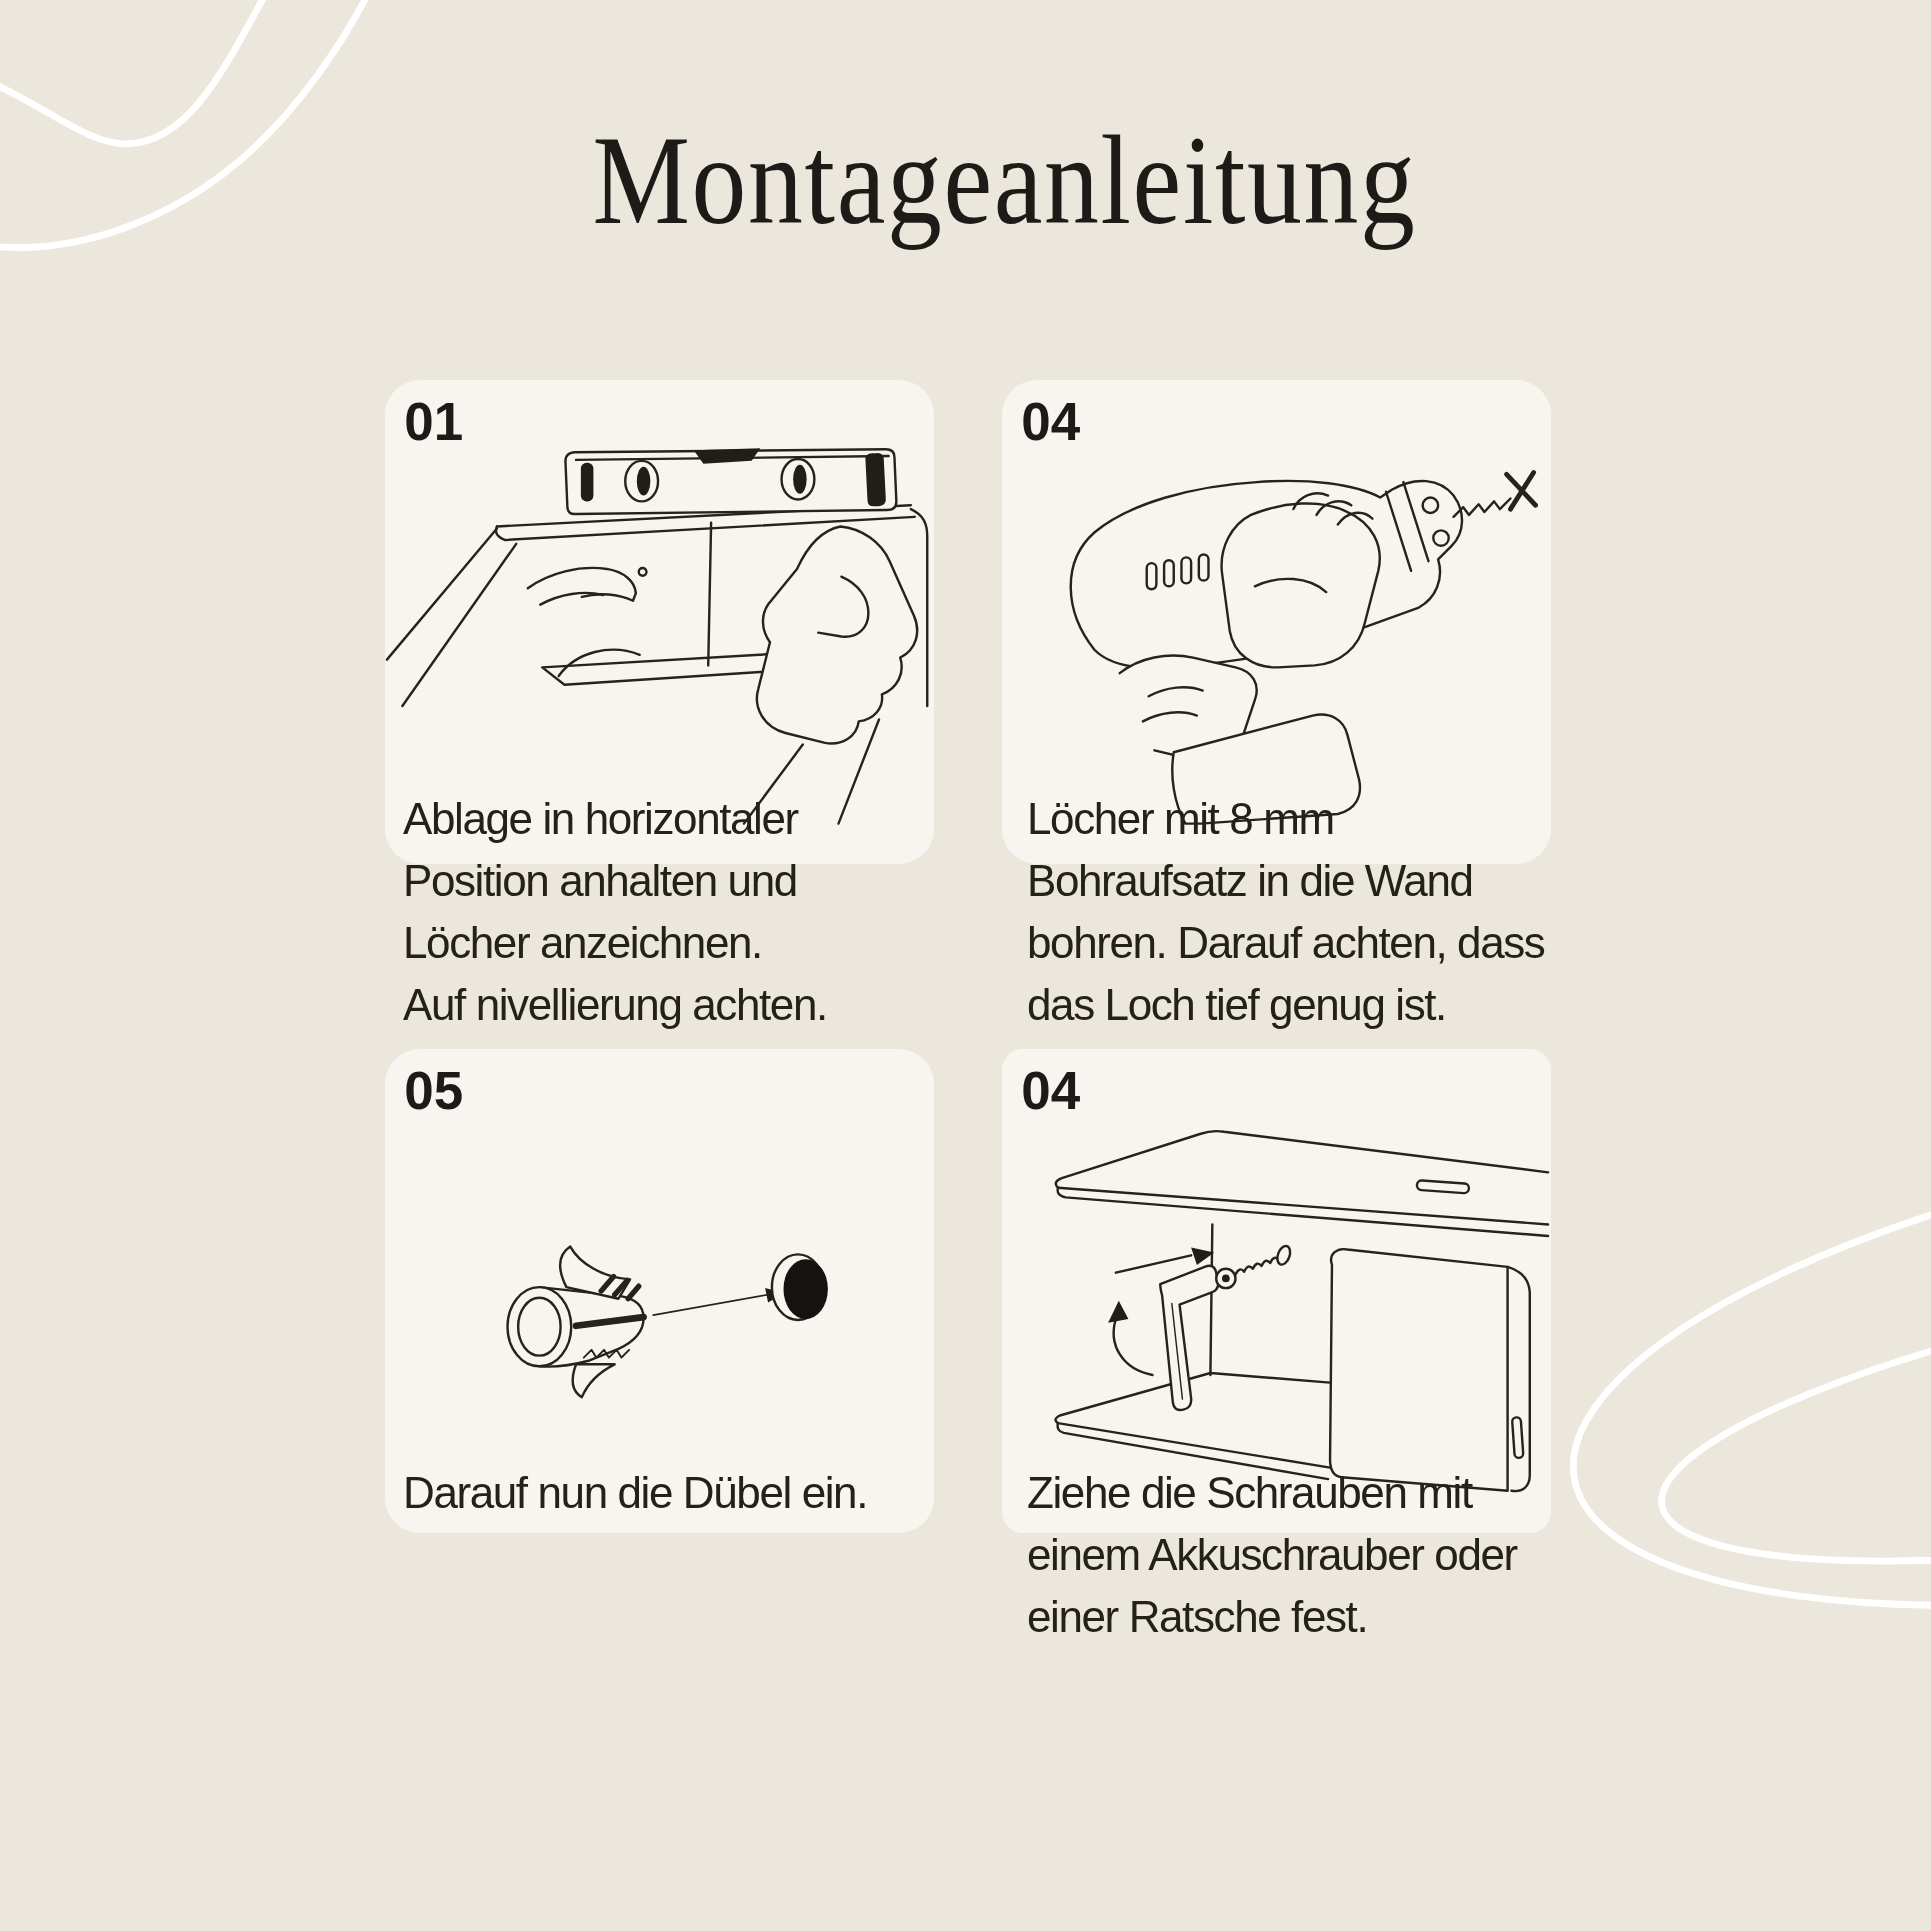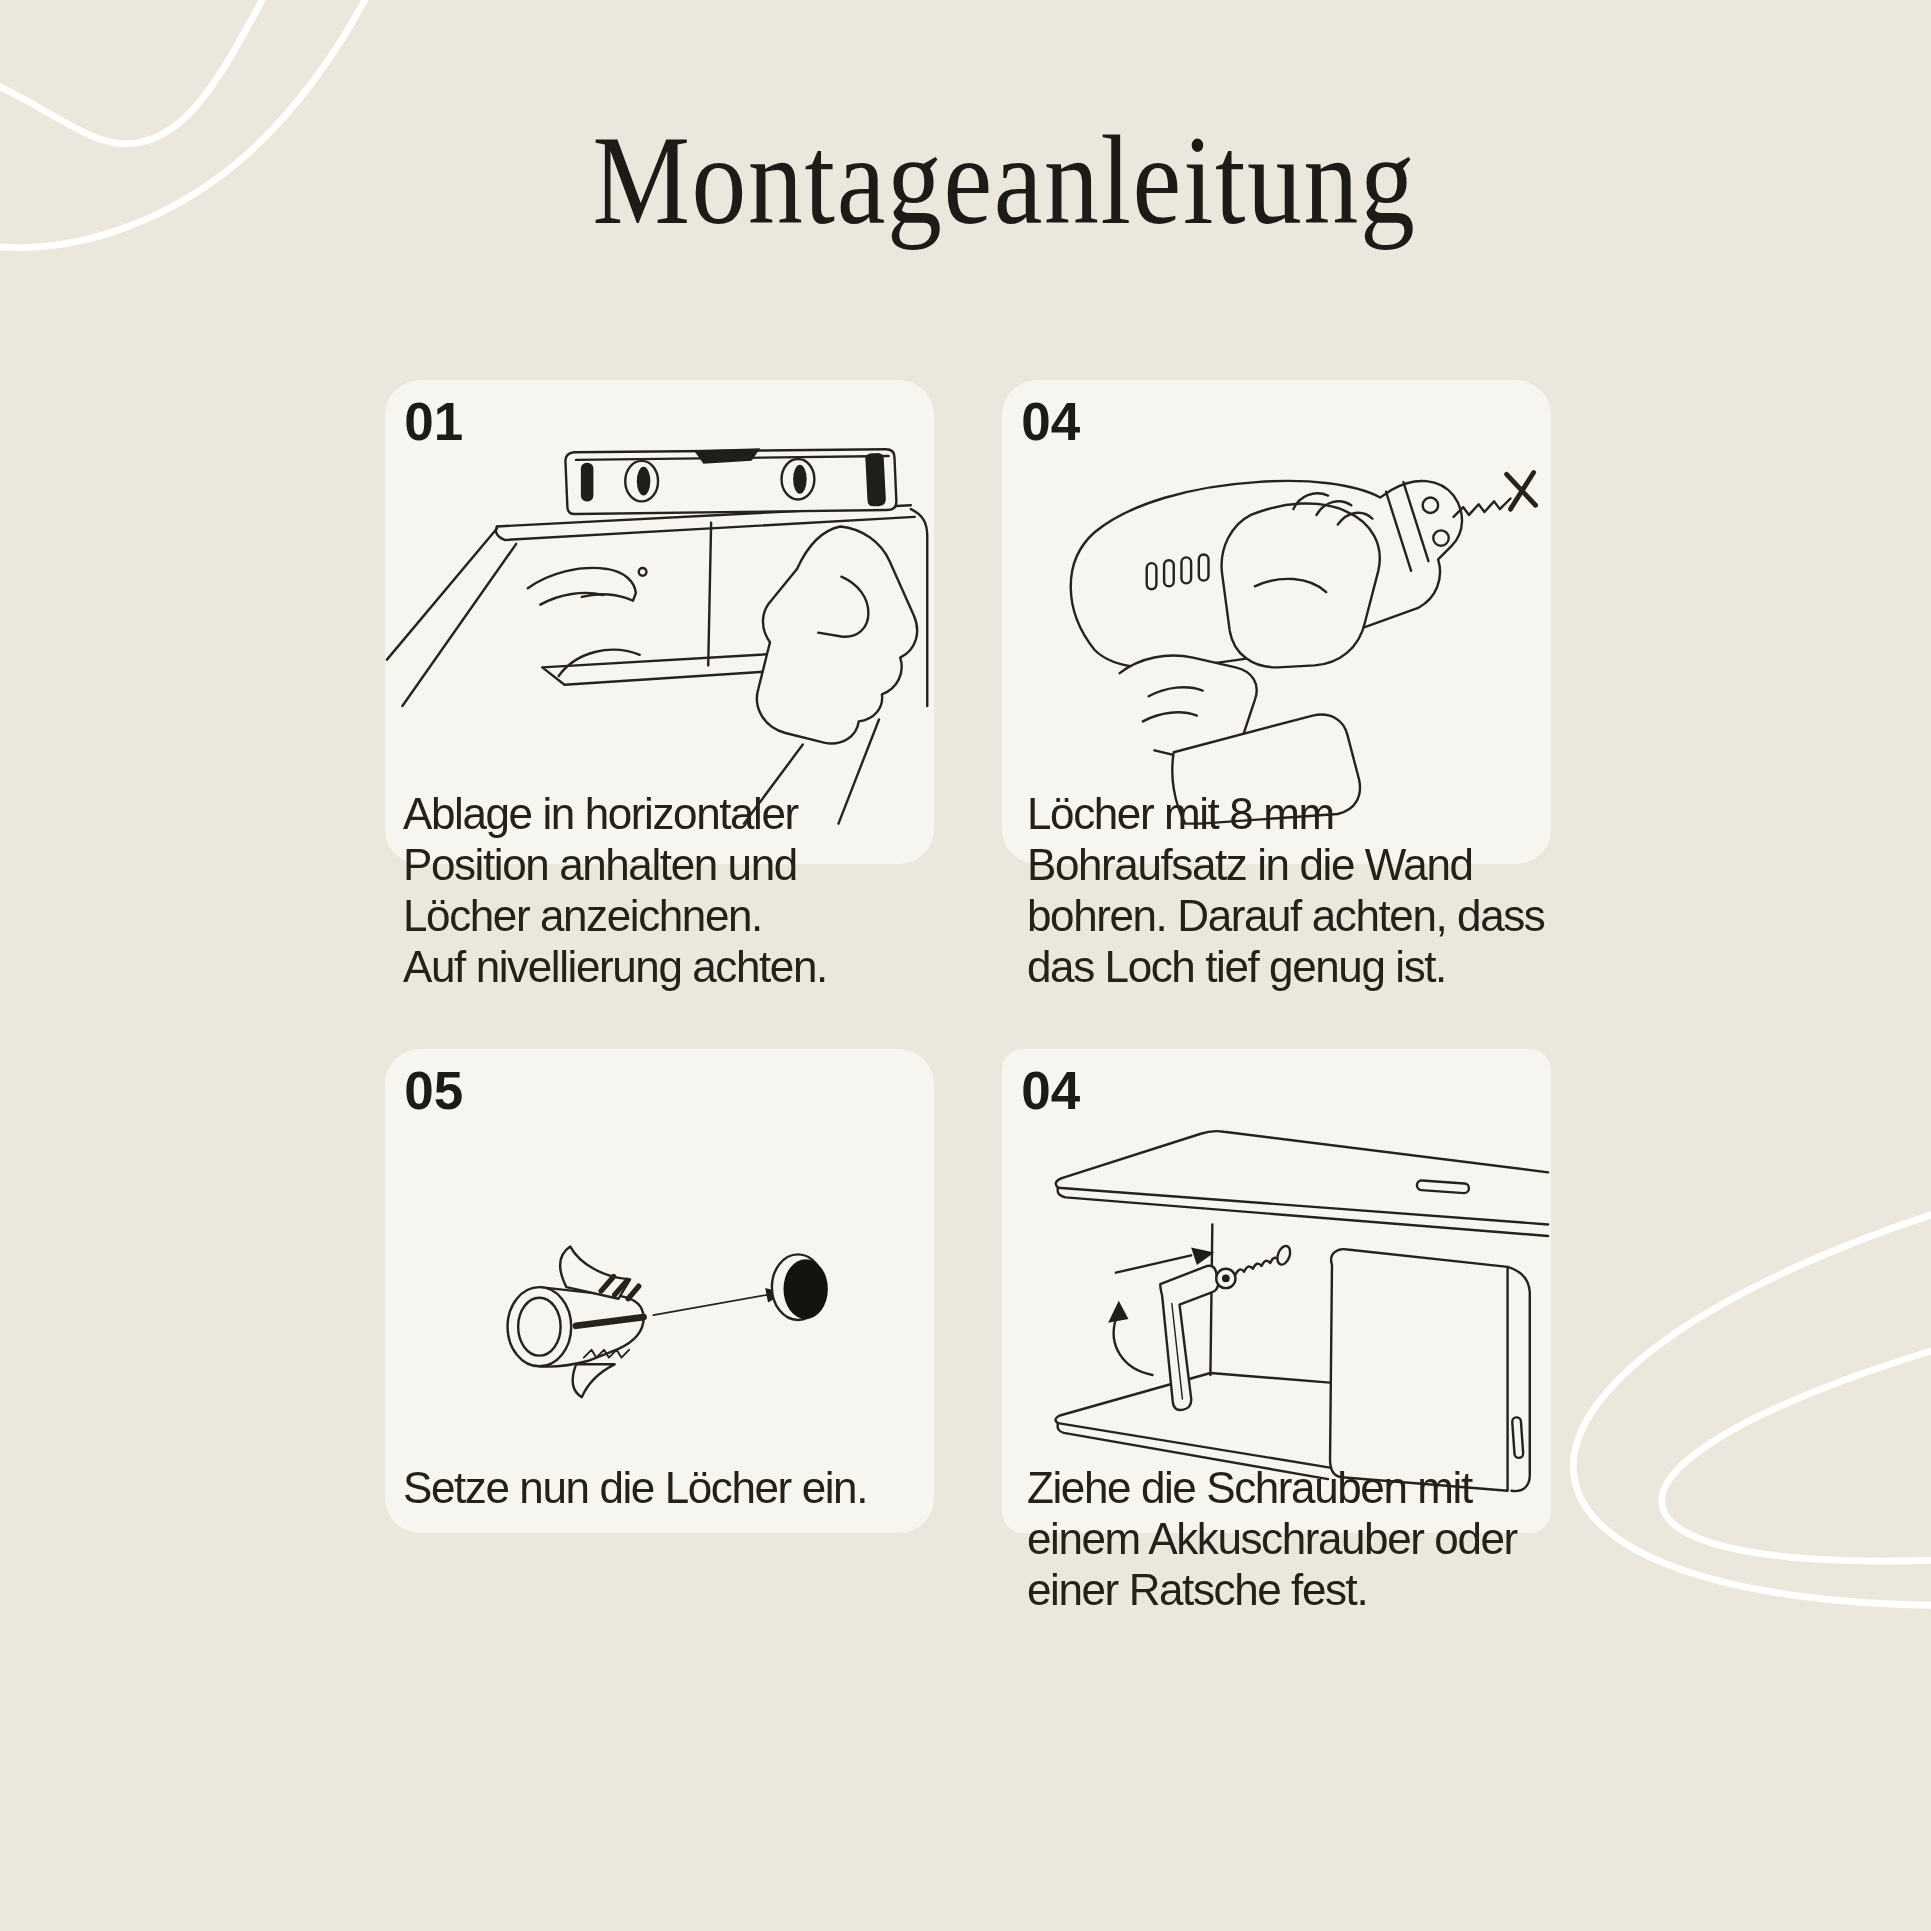--- a/index.html
+++ b/index.html
@@ -36,21 +36,21 @@
     z-index:1;
   }
   .card .illus{position:absolute;inset:0;width:100%;height:100%;border-radius:35px;overflow:hidden;}
   .step-number{
     position:absolute;top:13.5px;left:19.3px;
     font-size:53px;font-weight:700;line-height:1.05;
     color:#1D1B17;z-index:2;
   }
   .caption{
     position:absolute;margin:0;
-    font-size:44px;line-height:51px;letter-spacing:-1.4px;
+    font-size:44px;line-height:62px;letter-spacing:-1.4px;
     color:#242118;
     white-space:pre-line;
     z-index:1;
   }
   .c1{left:385px;top:380px;}
   .c2{left:1002px;top:380px;}
   .c3{left:385px;top:1049px;}
   .c4{left:1002px;top:1049px;border-radius:21px;}
   .cap1{left:403px;top:788px;width:618px;}
   .cap2{left:1027px;top:788px;width:657px;}
@@ -162,21 +162,21 @@
       <path d="M206 278 l8 -8 l5 8 l8 -8 l5 8 l8 -8 l5 8 l8 -8" fill="none" stroke-width="2"></path>
       <path d="M198 285 C 192 301 194 313 204 319 C 210 305 222 293 238 285 Z"></path>
       <path d="M278 234 L396 213" fill="none" stroke-width="1.7"></path>
       <path class="dark" d="M394 206 L414 211 L397 221 Z"></path>
       <ellipse cx="428" cy="205" rx="27" ry="34"></ellipse>
       <ellipse cx="436" cy="207" rx="23" ry="31" fill="#141310" stroke="none"></ellipse>
     </g>
   </svg>
   <span class="step-number">05</span>
 </div>
-<p class="caption cap3">Setze nun die Löcher ein.</p>
+<p class="caption cap3">Darauf nun die Dübel ein.</p>
 
 <div class="card c4">
   <svg class="illus" viewBox="0 0 569 418">
     <g class="line">
       <path d="M58 102 Q52 96 62 92 L206 46 Q218 42 230 44 L566 86"></path>
       <path d="M58 102 L566 140"></path>
       <path d="M58 102 Q56 110 66 112 L566 152"></path>
       <rect x="430" y="96" width="54" height="10" rx="5" transform="rotate(4 457 101)"></rect>
       <path d="M218 140 L216 296"></path>
       <path d="M342 182 C 338 170 348 164 358 166 L 524 184 L 524 416 L 352 402 C 342 401 340 392 340 384 Z"></path>

